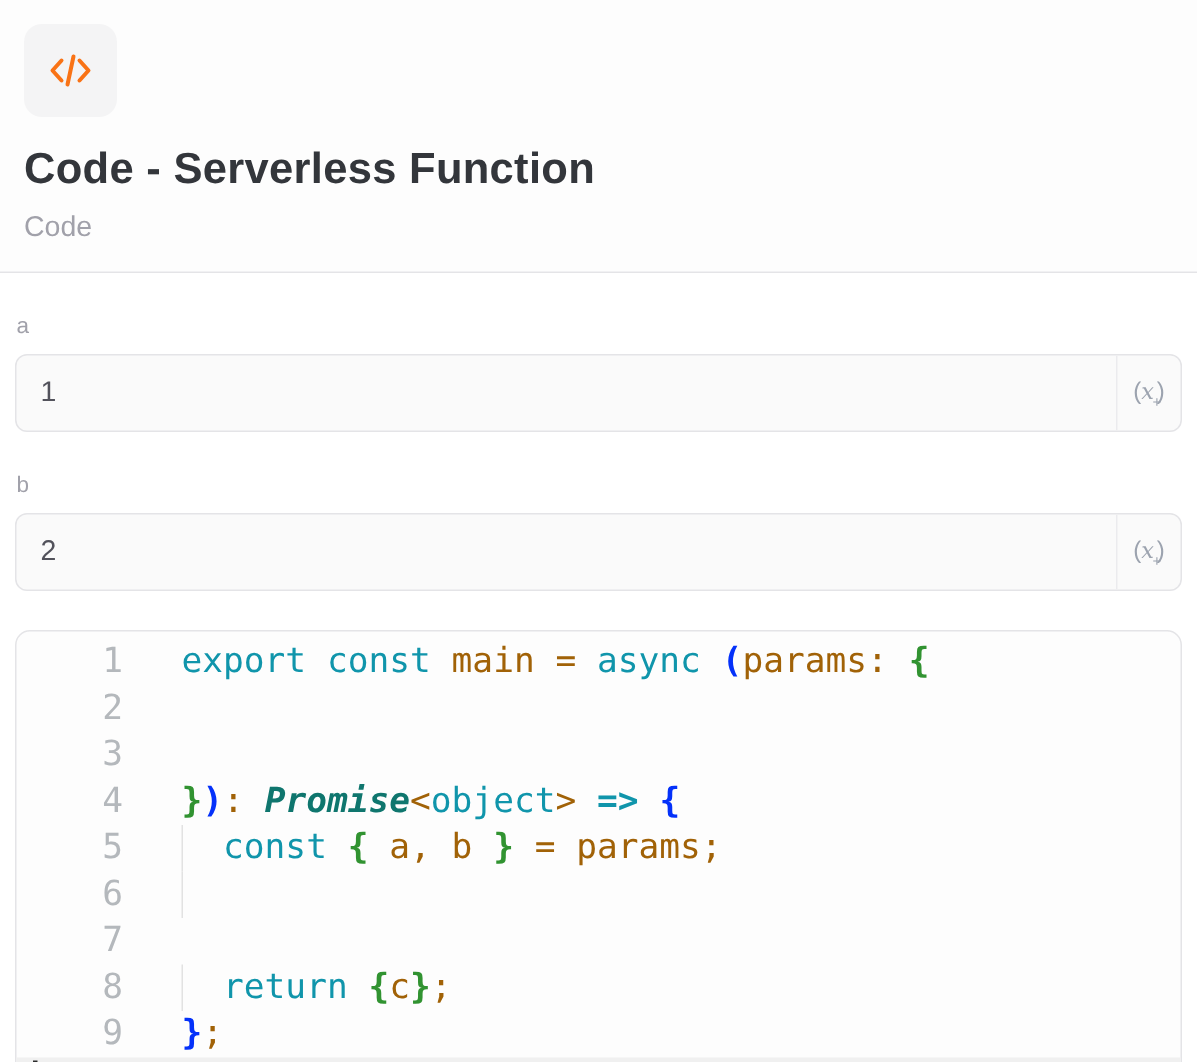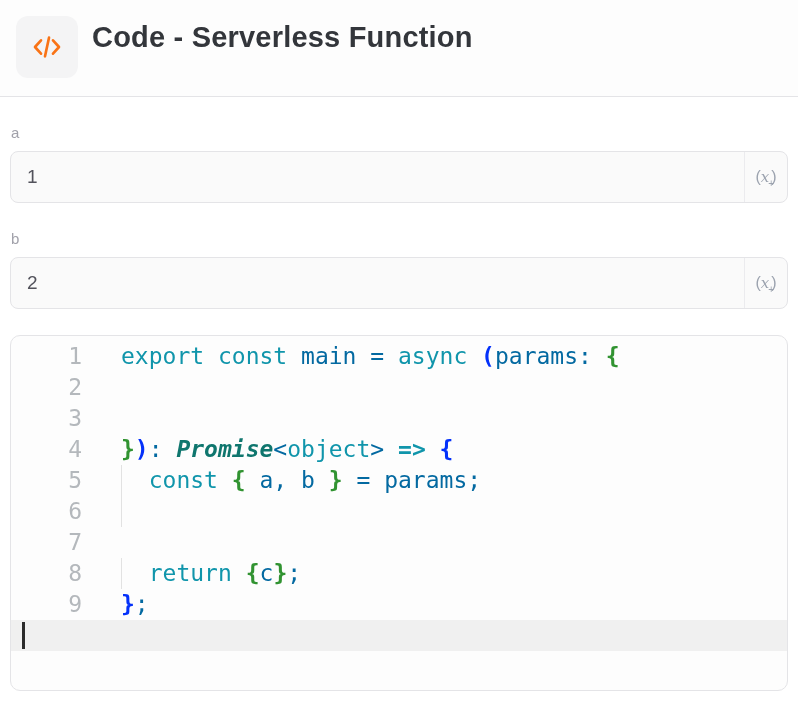--- a/index.html
+++ b/index.html
@@ -1,20 +1,20 @@
 <!DOCTYPE html>
 <html><head>
 <meta charset="utf-8">
 <style>
   * { margin:0; padding:0; box-sizing:border-box; }
   html,body { width:798px; height:708px; overflow:hidden; background:#ffffff;
               font-family:"Liberation Sans", sans-serif; }
 
   
-  .header { background:#fdfdfd; padding:16px 16px 18px 16px; display:flex; gap:14px; }
+  .header { background:#fdfdfd; padding:16px 16px 18px 16px; display:flex; gap:14px;flex-direction:column; }
   .icon-box { width:62px; height:62px; flex:0 0 62px; background:#f4f4f5; border-radius:12px;
               display:flex; align-items:center; justify-content:center; }
   .icon-box svg { width:32px; height:32px; }
   .header-texts { padding-top:3px; }
   .title { font-size:29px; font-weight:700; color:#33363b; letter-spacing:0.2px; line-height:1.25; }
   .subtitle { margin-top:10px; font-size:19px; color:#a1a1aa; }
   .divider { height:1px; background:#e4e4e7; width:100%; }
 
   
   .fields { padding:0 10px; }
@@ -41,35 +41,36 @@
             color:#b4b8bc; user-select:none; }
   .code { flex:1; white-space:pre; position:relative; padding-left:12px; color:#9aa0a6; }
   .code.current { background:#f0f0f0; }
   .guide { position:absolute; left:12px; top:0; bottom:0; width:1px; background:#e2e2e2; }
   .cursor { position:absolute; left:11px; top:2px; width:2.5px; height:27px; background:#2b2b2b; }
   .tk-kw { color:#1095ab; font-weight:normal; }
   .tk-ty { color:#0f766e; font-weight:bold;font-style:italic; }
   .tk-ar { color:#1095ab; font-weight:bold; }
   .tk-b1 { color:#0431fa; font-weight:bold; }
   .tk-b2 { color:#319331; font-weight:bold; }
-  .tk-id { color:#0369a1; }
+  .tk-id { color:#a16207; }
 </style>
 </head>
 <body>
 
 <div class="header">
   <div class="icon-box">
     <svg viewBox="0 0 24 24" fill="none" stroke="#f97316" stroke-width="2" stroke-linecap="round" stroke-linejoin="round">
       <polyline points="7.5 7 3 12 7.5 17"></polyline>
       <polyline points="16.5 7 21 12 16.5 17"></polyline>
       <line x1="13.5" y1="5" x2="10.5" y2="19"></line>
     </svg>
   </div>
   <div class="header-texts">
     <div class="title">Code - Serverless Function</div>
+    <div class="subtitle">Code</div>
   </div>
 </div>
 <div class="divider"></div>
 
 <div class="fields">
 
   <div class="field">
     <div class="field-label">a</div>
     <div class="input-row">
       <input type="text" value="1" style="">

